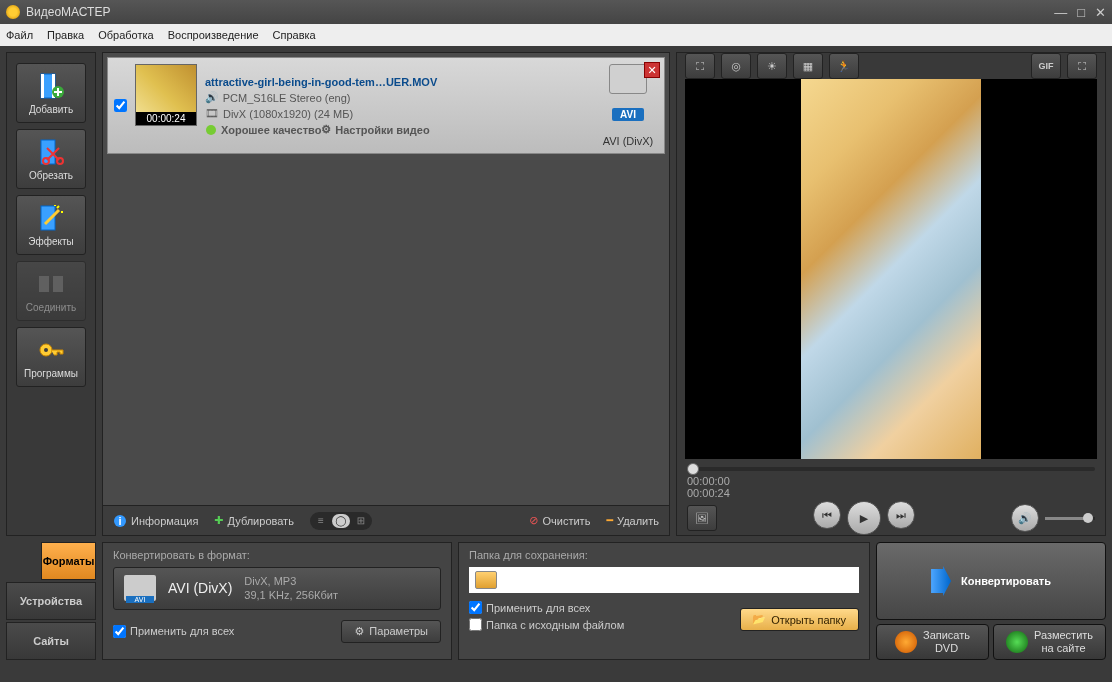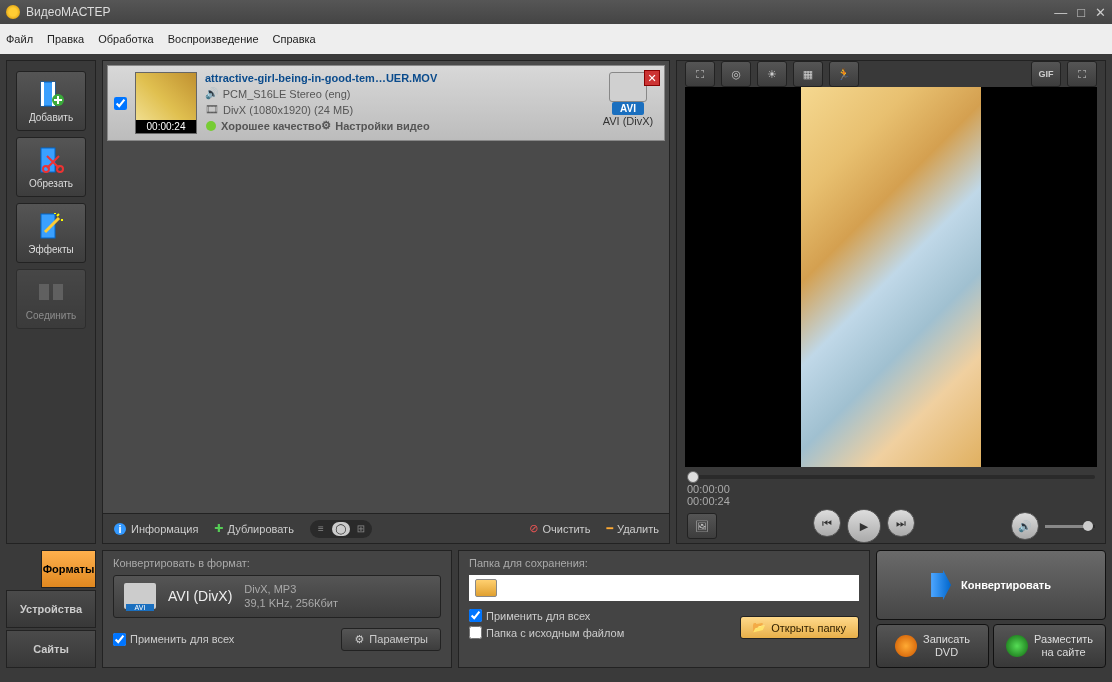--- a/index.html
+++ b/index.html
@@ -4,43 +4,43 @@
 <style>
 * { margin: 0; padding: 0; box-sizing: border-box; font-family: Tahoma, Arial, sans-serif; font-size: 11px; user-select: none; }
 body { background: #3a3a3a; width: 1112px; height: 682px; overflow: hidden; }
 
 .titlebar { height: 24px; background: linear-gradient(#565656,#444); display: flex; align-items: center; padding: 0 6px; color: #ddd; }
 .titlebar .logo { width: 14px; height: 14px; background: radial-gradient(circle,#ffcc33 40%,#cc8800 100%); border-radius: 50%; margin-right: 6px; }
 .titlebar .title { flex: 1; font-size: 12px; }
 .titlebar .win-btns { display: flex; gap: 10px; }
 .titlebar .win-btns span { cursor: pointer; color: #ccc; font-size: 13px; }
 
-.menubar { height: 30px; background: #eeeeee; display: flex; align-items: center; padding: 0 6px; color: #222; gap: 14px; }
+.menubar { height: 22px; background: #eeeeee; display: flex; align-items: center; padding: 0 6px; color: #222; gap: 14px; }
 .menubar span { cursor: pointer; }
 
 .main { display: flex; height: 490px; padding: 6px 6px 0; gap: 6px; }
 
 .left-tools { width: 90px; background: #393939; border: 1px solid #222; display: flex; flex-direction: column; align-items: center; gap: 6px; padding: 10px 4px; }
 .tool-btn { width: 70px; height: 60px; background: linear-gradient(#555,#3d3d3d); border: 1px solid #222; border-radius: 3px; display: flex; flex-direction: column; align-items: center; justify-content: center; gap: 4px; cursor: pointer; color: #ddd; }
 .tool-btn.disabled { opacity: 0.5; cursor: default; }
 .tool-btn .ic { width: 28px; height: 28px; display:flex;align-items:center;justify-content:center; }
 .tool-btn .lbl { font-size: 10px; }
 
 .center { flex: 1; background: #393939; border: 1px solid #222; display: flex; flex-direction: column; }
 .filelist { flex: 1; background: #4a4a4a; overflow: auto; padding: 2px; }
 .file-item { background: linear-gradient(#d8d8d8,#bcbcbc); border: 1px solid #888; margin: 2px; padding: 6px; display: flex; gap: 8px; position: relative; }
 .file-item .chk { display:flex; align-items:center;}
 .thumb { width: 62px; height: 62px; background: linear-gradient(45deg,#f5e6a0,#e0c050,#c09030); position: relative; border:1px solid #666;}
 .thumb .dur { position:absolute; bottom:0; left:0; right:0; background:#000; color:#fff; font-size:10px; text-align:center; padding:1px;}
 .file-meta { flex:1; color:#333; display:flex; flex-direction:column; gap:3px;}
-.file-meta .fname { color:#0a4b8c; font-weight:bold; }
+.file-meta .fname { color:#0a4b8c; font-weight:bold;margin-top:12px; }
 .file-meta .line { color:#555; display:flex; align-items:center; gap:4px;}
 .file-meta .qline { display:flex; align-items:flex-end;font-weight:bold;}
 .file-meta .good svg { vertical-align:middle;}
-.out-fmt { width:60px; text-align:center; color:#333; display:flex; flex-direction:column; align-items:center; gap:0;}
+.out-fmt { width:60px; text-align:center; color:#333; display:flex; flex-direction:column; align-items:center; gap:14px;}
 .out-fmt .cam { width:38px; height:30px; background:#d0d0d0; border:1px solid #888; border-radius:3px; position:relative; }
 .out-fmt .badge { background:#1a6fbf; color:#fff; padding:1px 8px; border-radius:2px; font-size:10px; font-weight:bold;}
 .close-x { position:absolute; top:4px; right:4px; width:16px; height:16px; background:#cc3333; color:#fff; text-align:center; line-height:14px; font-size:11px; border:1px solid #800; cursor:pointer;}
 
 .center-toolbar { height: 30px; background: #3d3d3d; border-top:1px solid #222; display:flex; align-items:center; padding:0 10px; gap:16px; color:#ccc;}
 .center-toolbar .grp { display:flex; align-items:center; gap:4px; cursor:pointer;}
 .center-toolbar .sep { flex:1;}
 .view-tog { display:flex; align-items:center; gap:2px; background:#2a2a2a; border-radius:10px; padding:2px;}
 .view-tog span{ width:18px; height:14px; display:flex; align-items:center; justify-content:center; font-size:10px; color:#888;}
 .view-tog .active{ background:#ccc; color:#222; border-radius:8px;}
@@ -84,21 +84,21 @@
 .save-panel { flex:1;}
 .path-row { background:#fff; color:#222; padding:4px 6px; display:flex; align-items:center;}
 .path-row input{ flex:1; border:none; outline:none; font-size:11px;}
 .path-row .folder-btn { width:22px; height:18px; background:linear-gradient(#ffd070,#e0a030); border:1px solid #888; cursor:pointer; border-radius:2px;}
 .save-panel .opts { display:flex; justify-content:space-between; align-items:flex-end; margin-top:8px;}
 .save-panel .opts-left { display:flex; flex-direction:column; gap:4px;}
 
 .action-panel { width:230px; display:flex; flex-direction:column; gap:4px;}
 .big-btn { flex:1; background:linear-gradient(#6a6a6a,#464646); border:1px solid #111; border-radius:4px; display:flex; align-items:center; justify-content:center; gap:10px; cursor:pointer; color:#fff; font-size:15px; font-weight:bold;}
 .big-btn .conv-ic { width:20px; height:30px; background:linear-gradient(90deg,#4da6ff,#0066cc); clip-path: polygon(0 10%, 60% 10%, 60% 0, 100% 50%, 60% 100%, 60% 90%, 0 90%);}
-.two-btns { display:flex; gap:4px; height:44px;}
+.two-btns { display:flex; gap:4px; height:36px;}
 .med-btn { flex:1; background:linear-gradient(#555,#383838); border:1px solid #111; border-radius:4px; display:flex; align-items:center; justify-content:center; gap:6px; cursor:pointer; color:#ddd; font-size:11px; flex-direction:row;}
 .med-btn .micon { width:22px; height:22px; border-radius:50%;}
 .dvd-ic { background: radial-gradient(circle,#ffaa33,#cc5500);}
 .web-ic { background: radial-gradient(circle,#55dd55,#116611);}
 .med-txt { display:flex; flex-direction:column; align-items:center; line-height:1.2;}
 </style>
 </head>
 <body>
 
 <div class="titlebar">
@@ -155,20 +155,30 @@
       <div class="lbl">Эффекты</div>
     </div>
     <div class="tool-btn disabled">
       <div class="ic">
           <svg width="28" height="28">
             <rect x="2" y="6" width="10" height="16" fill="#888"></rect>
             <rect x="16" y="6" width="10" height="16" fill="#888"></rect>
           </svg>
         </div>
       <div class="lbl">Соединить</div>
+    </div>
+    <div class="tool-btn">
+      <div class="ic">
+          <svg width="28" height="28">
+            <circle cx="9" cy="14" r="6" fill="#fc3" stroke="#c80"></circle>
+            <circle cx="9" cy="14" r="2" fill="#3d3d3d"></circle>
+            <path d="M14 14 h12 v4 h-3 v-2 h-3 v3 h-3" fill="#fc3" stroke="#c80"></path>
+          </svg>
+        </div>
+      <div class="lbl">Программы</div>
     </div>
   </div>
 
   <div class="center">
     <div class="filelist">
       <div class="file-item">
         <div class="chk">
             <input type="checkbox" checked="" style="">
           </div>
         <div class="thumb">

